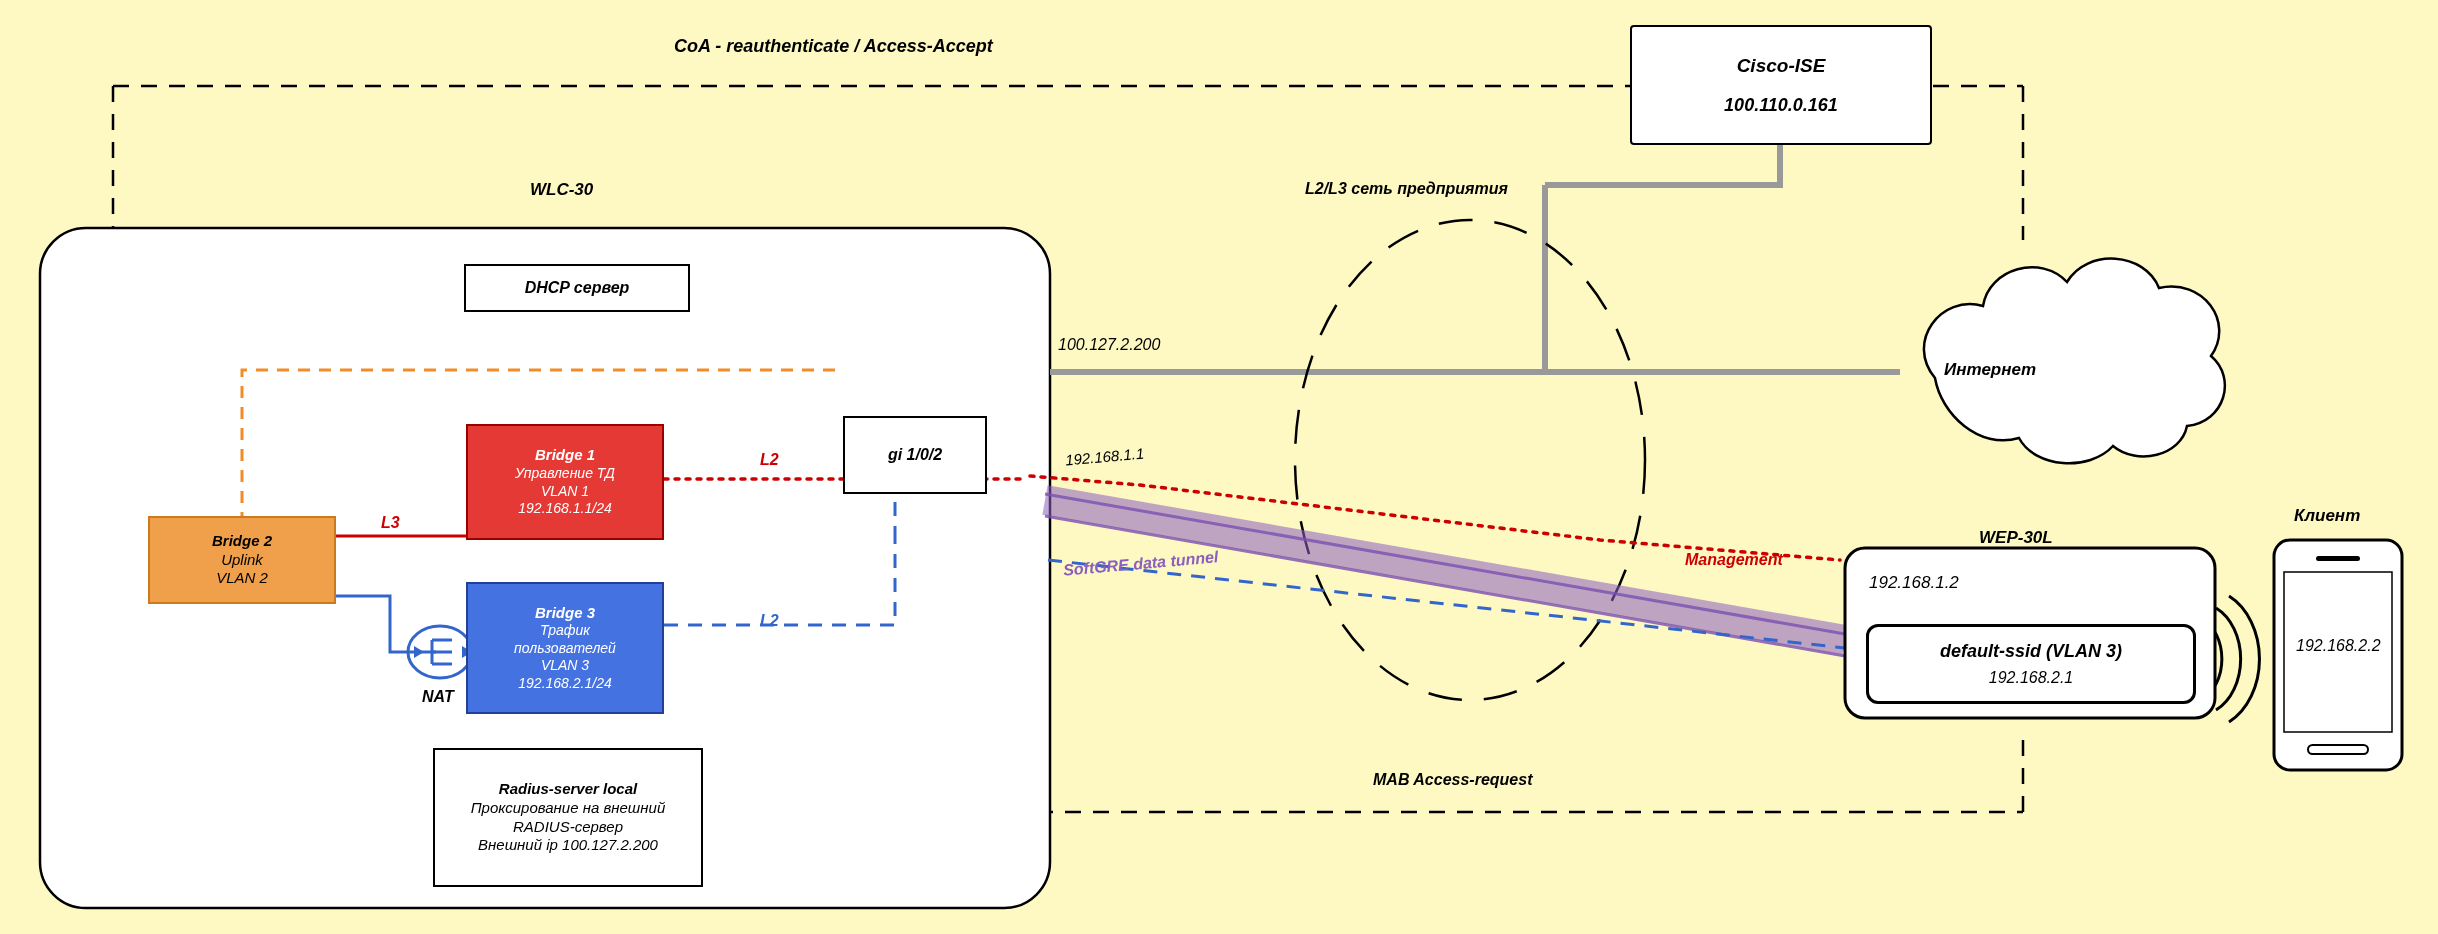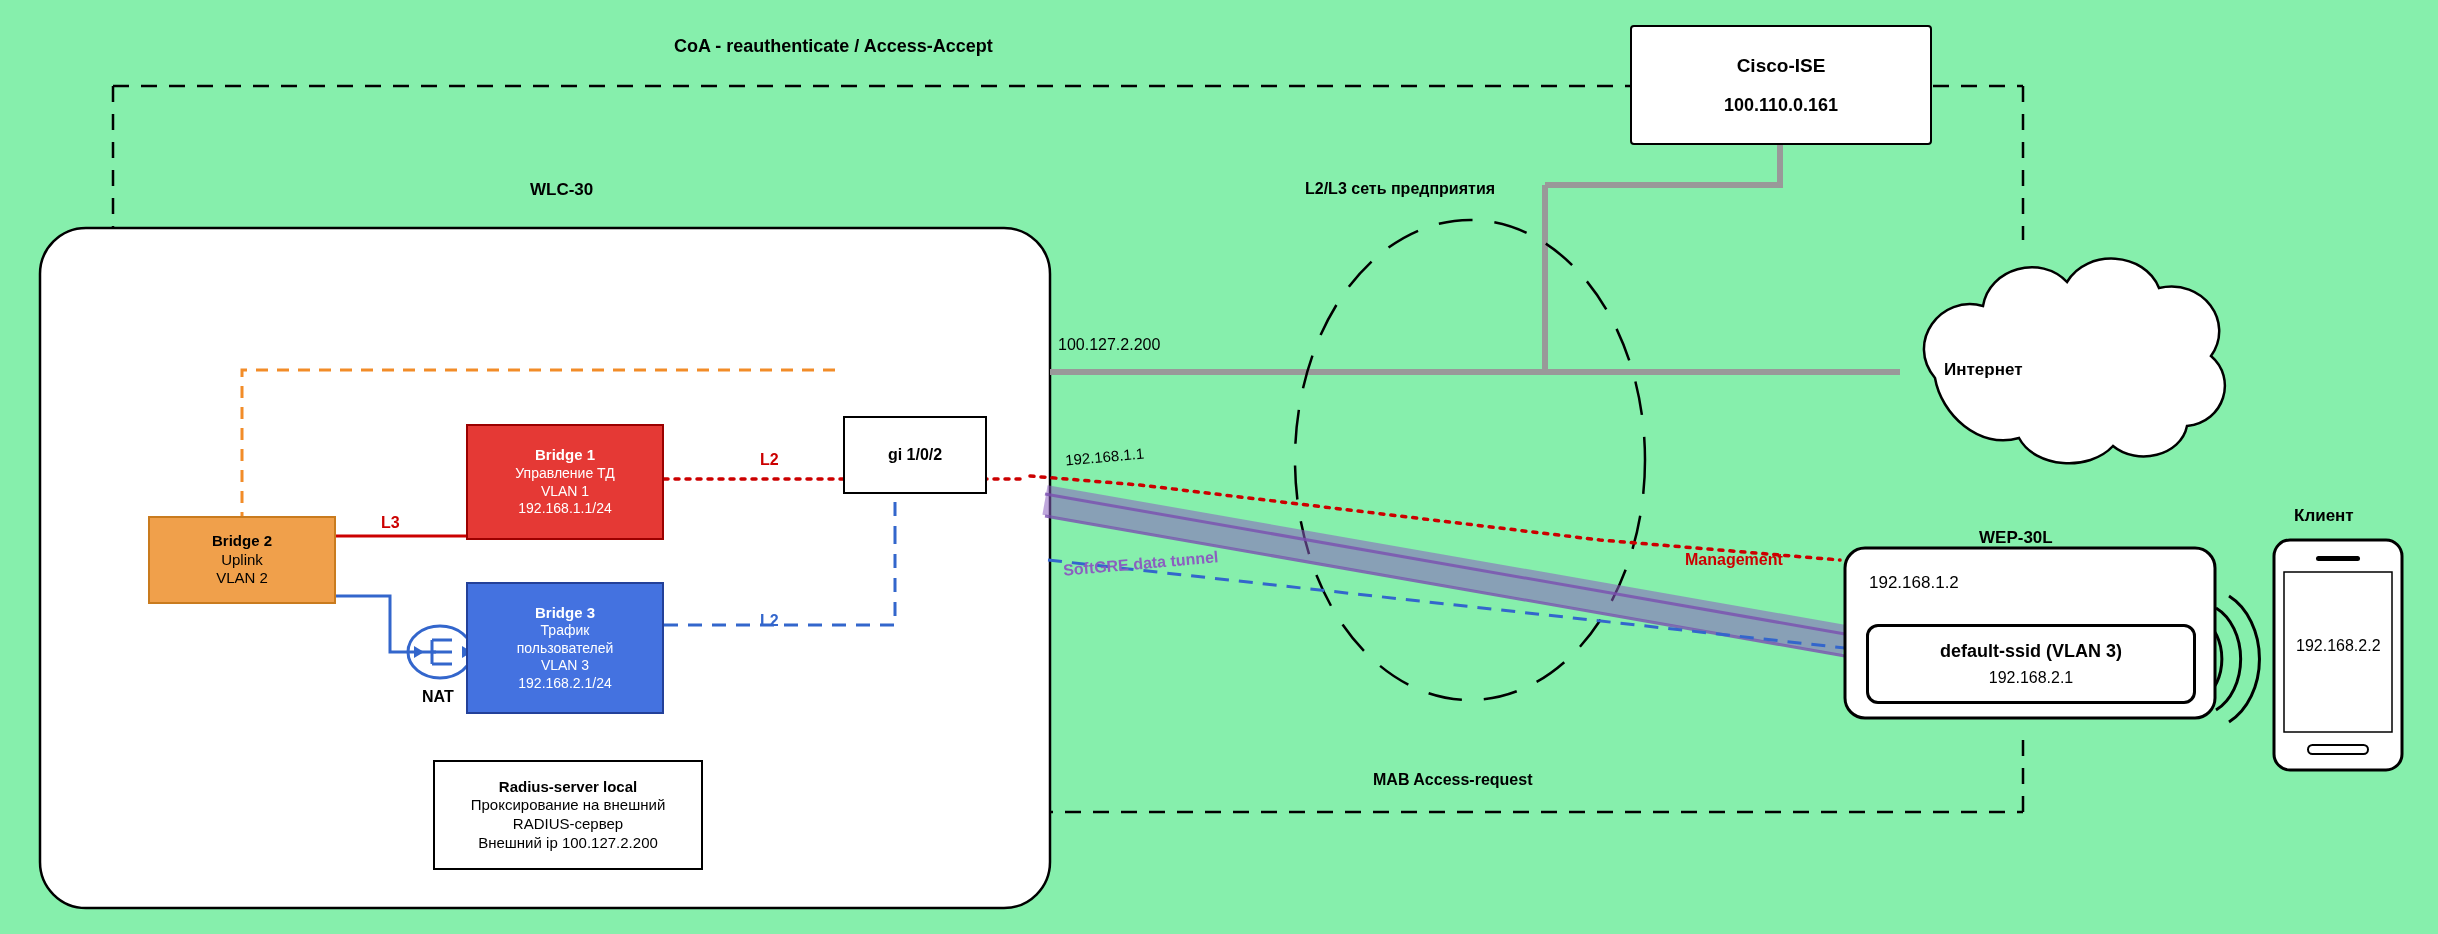--- a/index.html
+++ b/index.html
@@ -7,22 +7,23 @@
     padding: 0;
     background: #ffffff;
   }
   body {
     font-family: "Liberation Sans", sans-serif;
   }
   #canvas {
     position: relative;
     width: 2438px;
     height: 934px;
-    background: #86efac;
+    background: #fef9c3;
     overflow: hidden;
+    font-style: italic;
   }
   .lbl {
     position: absolute;
     font-family: "Liberation Sans", sans-serif;
     white-space: nowrap;
   }
   .bold { font-weight: bold; }
   .ctr { text-align: center; }
   .box {
     position: absolute;
@@ -144,20 +145,23 @@
 
   <div class="lbl" style="left:2296px; top:637px; font-size:16px;">192.168.2.2</div>
 
   <div class="lbl bold" style="left:1944px; top:360px; font-size:17px;">Интернет</div>
 
   <div class="box" style="left:1630px; top:25px; width:302px; height:120px; border-radius:4px;">
     <div class="bold" style="font-size:19px; margin-bottom:16px;">Cisco-ISE</div>
     <div class="bold" style="font-size:18px;">100.110.0.161</div>
   </div>
 
+  <div class="box" style="left:464px; top:264px; width:226px; height:48px;">
+    <div class="bold" style="font-size:16px;">DHCP сервер</div>
+  </div>
 
 
   <div class="box" style="left:843px; top:416px; width:144px; height:78px;">
     <div class="bold" style="font-size:16px;">gi 1/0/2</div>
   </div>
 
   <div class="box" style="left:466px; top:424px; width:198px; height:116px; background:#e53935; border-color:#9b0000;">
     <div class="bold" style="font-size:15px; color:#ffffff;">Bridge 1</div>
     <div style="font-size:14px; color:#ffffff;">Управление ТД</div>
     <div style="font-size:14px; color:#ffffff;">VLAN 1</div>
@@ -171,21 +175,21 @@
   </div>
 
   <div class="box" style="left:466px; top:582px; width:198px; height:132px; background:#4472e0; border-color:#234099;">
     <div class="bold" style="font-size:15px; color:#ffffff;">Bridge 3</div>
     <div style="font-size:14px; color:#ffffff;">Трафик</div>
     <div style="font-size:14px; color:#ffffff;">пользователей</div>
     <div style="font-size:14px; color:#ffffff;">VLAN 3</div>
     <div style="font-size:14px; color:#ffffff;">192.168.2.1/24</div>
   </div>
 
-  <div class="box" style="left:433px; top:748px; width:270px; height:110px;margin-top:12px;">
+  <div class="box" style="left:433px; top:748px; width:270px; height:139px;">
     <div class="bold" style="font-size:15px;">Radius-server local</div>
     <div style="font-size:15px;">Проксирование на внешний</div>
     <div style="font-size:15px;">RADIUS-сервер</div>
     <div style="font-size:15px;">Внешний ip   100.127.2.200</div>
   </div>
 
   <div class="box" style="left:1866px; top:624px; width:330px; height:80px; border-radius:12px; border-width:3px;">
     <div class="bold" style="font-size:18px;text-align:center;">default-ssid (VLAN 3)</div>
     <div style="font-size:16px; margin-top:5px;">192.168.2.1</div>
   </div>

